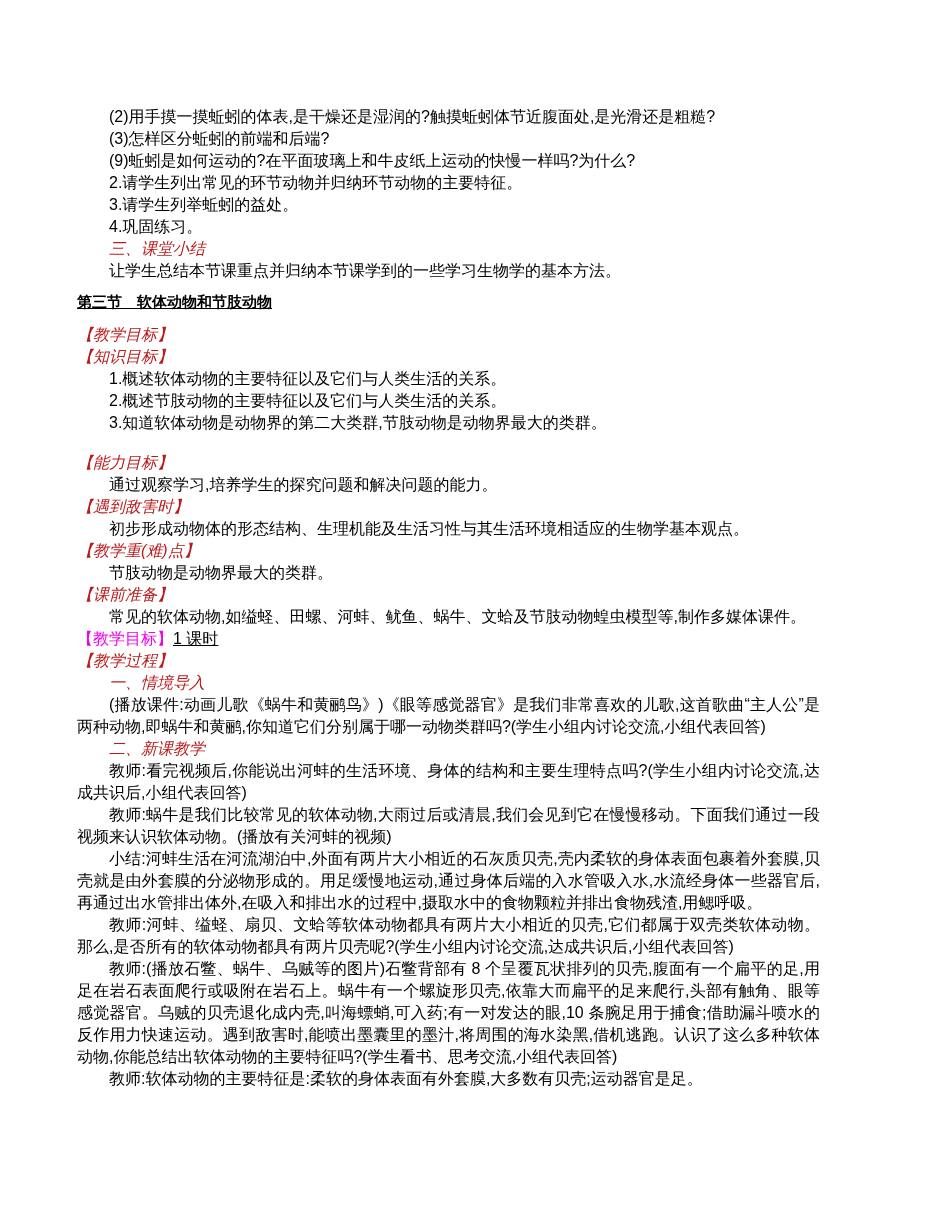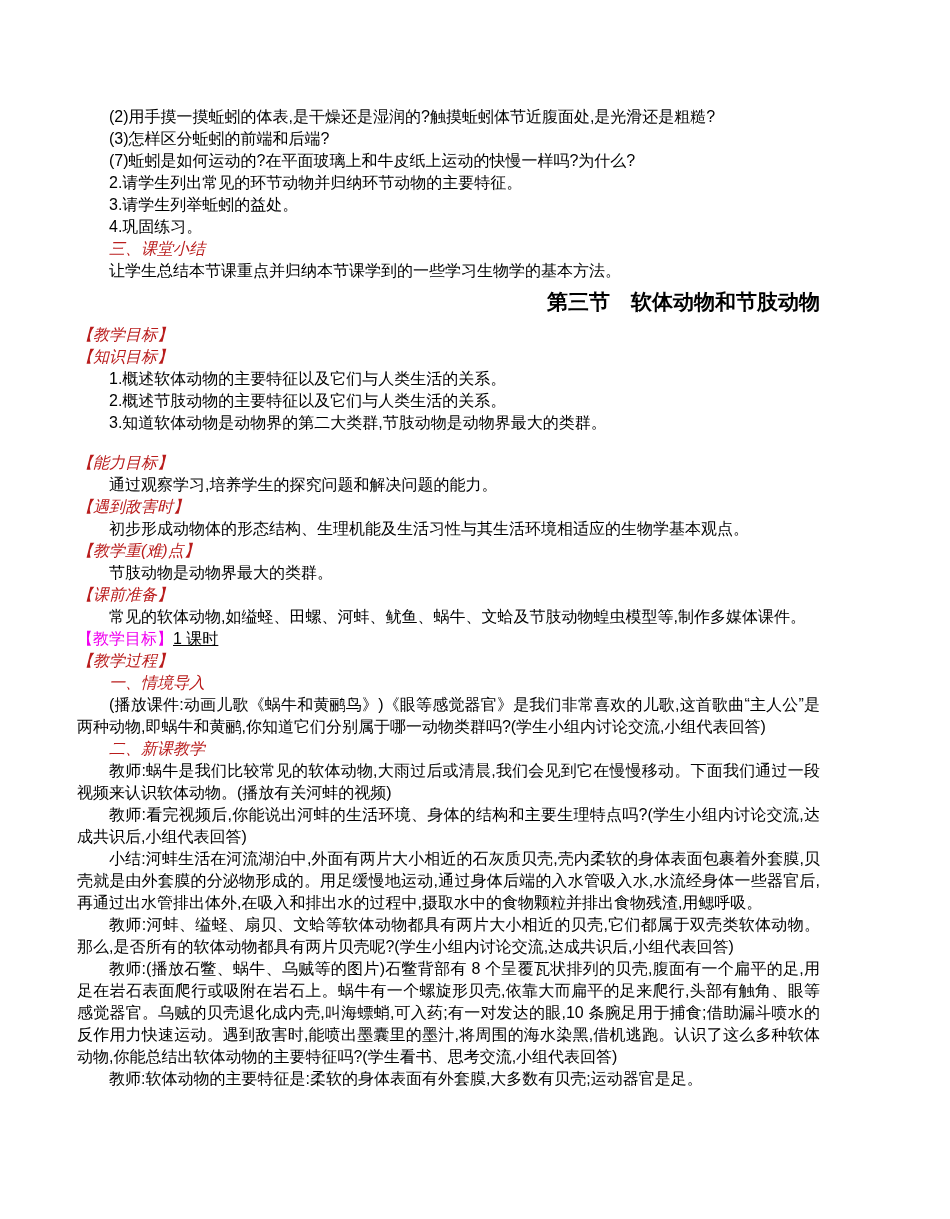--- a/index.html
+++ b/index.html
@@ -25,39 +25,40 @@
     margin: 0;
     font-size: 16px;
     line-height: 22px;
     text-align: justify;
     letter-spacing: 0;
     word-break: break-all;
   }
   .indent { text-indent: 2em; }
   .magenta { color: #b91c1c; font-style: italic; }
   .doc-title {
-    font-size: 21px;
+    font-size: 15px;
     font-weight: bold;
-    text-align: right;
+    text-align: left;
     line-height: 30px;
     margin: 5px 0 7px 0;
     text-indent: 0;
+    text-decoration: underline;
   }
   .spacer { height: 18px; }
   .inline-label { color: #f000f0; }
   .inline-value { color: #000000; text-decoration: underline; }
 </style>
 </head>
 <body>
 
 <div class="page">
 
   <p class="indent">(2)用手摸一摸蚯蚓的体表,是干燥还是湿润的?触摸蚯蚓体节近腹面处,是光滑还是粗糙?</p>
   <p class="indent">(3)怎样区分蚯蚓的前端和后端?</p>
-  <p class="indent">(7)蚯蚓是如何运动的?在平面玻璃上和牛皮纸上运动的快慢一样吗?为什么?</p>
+  <p class="indent">(9)蚯蚓是如何运动的?在平面玻璃上和牛皮纸上运动的快慢一样吗?为什么?</p>
   <p class="indent">2.请学生列出常见的环节动物并归纳环节动物的主要特征。</p>
   <p class="indent">3.请学生列举蚯蚓的益处。</p>
   <p class="indent">4.巩固练习。</p>
   <p class="indent magenta">三、课堂小结</p>
   <p class="indent">让学生总结本节课重点并归纳本节课学到的一些学习生物学的基本方法。</p>
 
   <p class="doc-title">第三节　软体动物和节肢动物</p>
 
   <p class="magenta">【教学目标】</p>
   <p class="magenta">【知识目标】</p>
@@ -79,20 +80,20 @@
   <p class="indent">常见的软体动物,如缢蛏、田螺、河蚌、鱿鱼、蜗牛、文蛤及节肢动物蝗虫模型等,制作多媒体课件。</p>
 
   <p>
     <span class="inline-label">【教学目标】</span><span class="inline-value">1 课时</span>
   </p>
 
   <p class="magenta">【教学过程】</p>
   <p class="indent magenta">一、情境导入</p>
   <p class="indent">(播放课件:动画儿歌《蜗牛和黄鹂鸟》)《眼等感觉器官》是我们非常喜欢的儿歌,这首歌曲“主人公”是两种动物,即蜗牛和黄鹂,你知道它们分别属于哪一动物类群吗?(学生小组内讨论交流,小组代表回答)</p>
   <p class="indent magenta">二、新课教学</p>
+  <p class="indent">教师:看完视频后,你能说出河蚌的生活环境、身体的结构和主要生理特点吗?(学生小组内讨论交流,达成共识后,小组代表回答)</p>
   <p class="indent">教师:蜗牛是我们比较常见的软体动物,大雨过后或清晨,我们会见到它在慢慢移动。下面我们通过一段视频来认识软体动物。(播放有关河蚌的视频)</p>
-  <p class="indent">教师:看完视频后,你能说出河蚌的生活环境、身体的结构和主要生理特点吗?(学生小组内讨论交流,达成共识后,小组代表回答)</p>
   <p class="indent">小结:河蚌生活在河流湖泊中,外面有两片大小相近的石灰质贝壳,壳内柔软的身体表面包裹着外套膜,贝壳就是由外套膜的分泌物形成的。用足缓慢地运动,通过身体后端的入水管吸入水,水流经身体一些器官后,再通过出水管排出体外,在吸入和排出水的过程中,摄取水中的食物颗粒并排出食物残渣,用鳃呼吸。</p>
   <p class="indent">教师:河蚌、缢蛏、扇贝、文蛤等软体动物都具有两片大小相近的贝壳,它们都属于双壳类软体动物。那么,是否所有的软体动物都具有两片贝壳呢?(学生小组内讨论交流,达成共识后,小组代表回答)</p>
   <p class="indent">教师:(播放石鳖、蜗牛、乌贼等的图片)石鳖背部有 8 个呈覆瓦状排列的贝壳,腹面有一个扁平的足,用足在岩石表面爬行或吸附在岩石上。蜗牛有一个螺旋形贝壳,依靠大而扁平的足来爬行,头部有触角、眼等感觉器官。乌贼的贝壳退化成内壳,叫海螵蛸,可入药;有一对发达的眼,10 条腕足用于捕食;借助漏斗喷水的反作用力快速运动。遇到敌害时,能喷出墨囊里的墨汁,将周围的海水染黑,借机逃跑。认识了这么多种软体动物,你能总结出软体动物的主要特征吗?(学生看书、思考交流,小组代表回答)</p>
   <p class="indent">教师:软体动物的主要特征是:柔软的身体表面有外套膜,大多数有贝壳;运动器官是足。</p>
 
 </div>
 
 </body></html>

